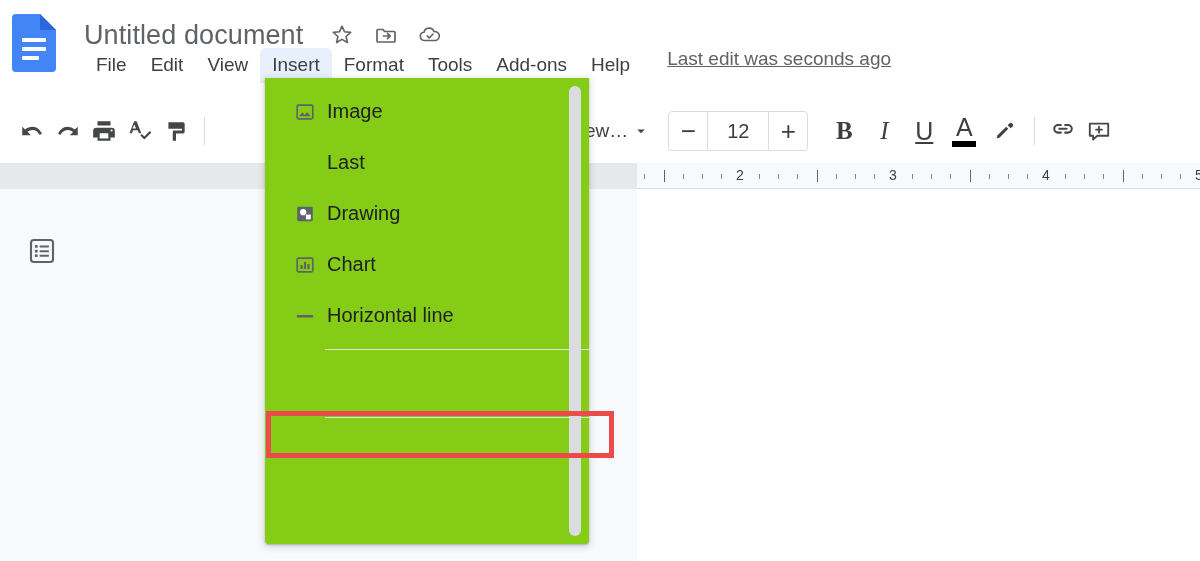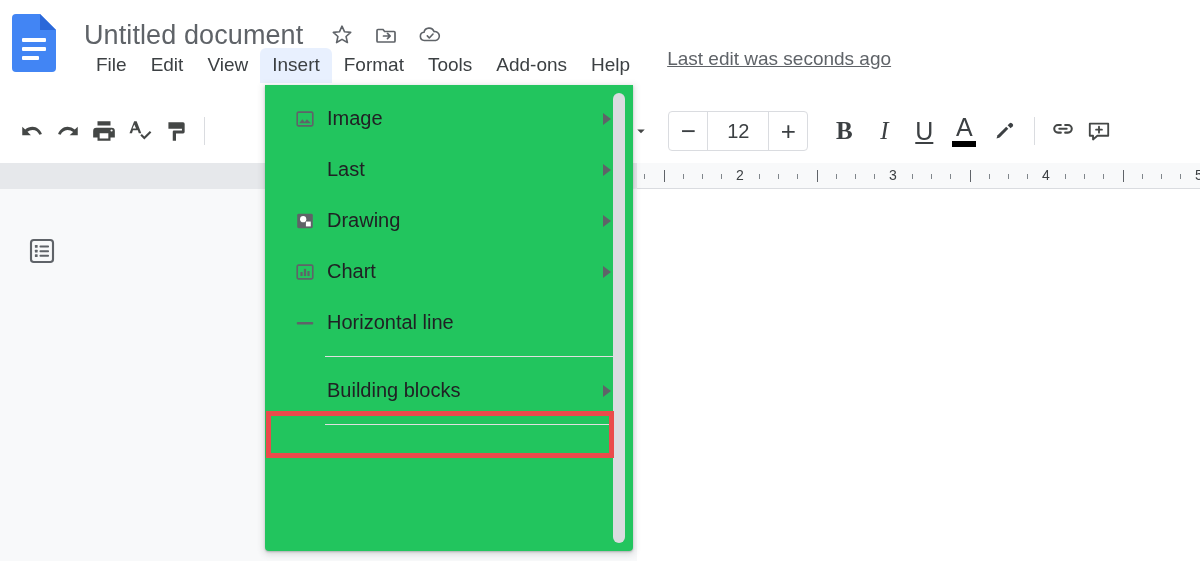--- a/index.html
+++ b/index.html
@@ -103,22 +103,22 @@
   .page-sheet { position: absolute; left: 637px; top: 189px; width: 563px; height: 372px; background: #ffffff; }
   .page-left-edge { position: absolute; left: 630px; top: 189px; width: 7px; height: 372px; background: #f8f9fa; }
 
   .outline-btn {
     position: absolute; left: 26px; top: 235px; width: 32px; height: 32px;
     display: flex; align-items: center; justify-content: center; cursor: pointer;
   }
 
   
   .menu-panel {
-    position: absolute; left: 265px; top: 85px; width: 368px; height: 466px;
-    background: #22c55e; box-shadow: 0 2px 6px 2px rgba(60,64,67,.15), 0 1px 2px rgba(60,64,67,.3);
+    position: absolute; left: 265px; top: 78px; width: 324px; height: 466px;
+    background: #84cc16; box-shadow: 0 2px 6px 2px rgba(60,64,67,.15), 0 1px 2px rgba(60,64,67,.3);
     border-radius: 0 0 4px 4px; overflow: hidden;
   }
   .menu-rows { position: absolute; left: 0; top: 8px; width: 372px; }
   .menu-row {
     position: relative; display: flex; align-items: center; height: 51px; cursor: pointer;
     padding: 0 0 0 18px;
   }
   .menu-row.highlighted { background: #f1f3f4; }
   .mi-icon { width: 44px; min-width: 44px; display: flex; align-items: center; justify-content: center; color: #5f6368; }
   .mi-label { font-size: 20px; color: #202124; white-space: nowrap; }
@@ -373,21 +373,20 @@
           <div class="mi-icon">
             <svg width="22" height="22" viewBox="0 0 24 24">
               <rect x="3" y="11" width="18" height="2.6" rx="1.1" fill="#5f6368"></rect>
             </svg>
           </div>
           <div class="mi-label">Horizontal line</div>
         </div>
         <div class="menu-divider"></div>
         <div class="menu-row">
           <div class="mi-icon"></div>
-          <div class="mi-label">Building blocks</div>
           <div class="mi-arrow"></div>
         </div>
         <div class="menu-divider"></div>
       </div>
     <div class="menu-scrollbar">
       <div class="menu-scroll-thumb"></div>
     </div>
   </div>
 
   <div class="redbox"></div>

